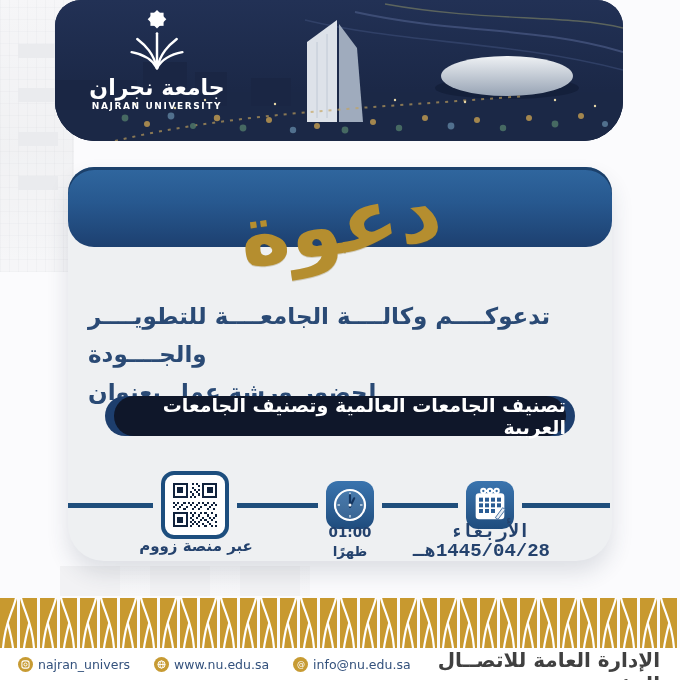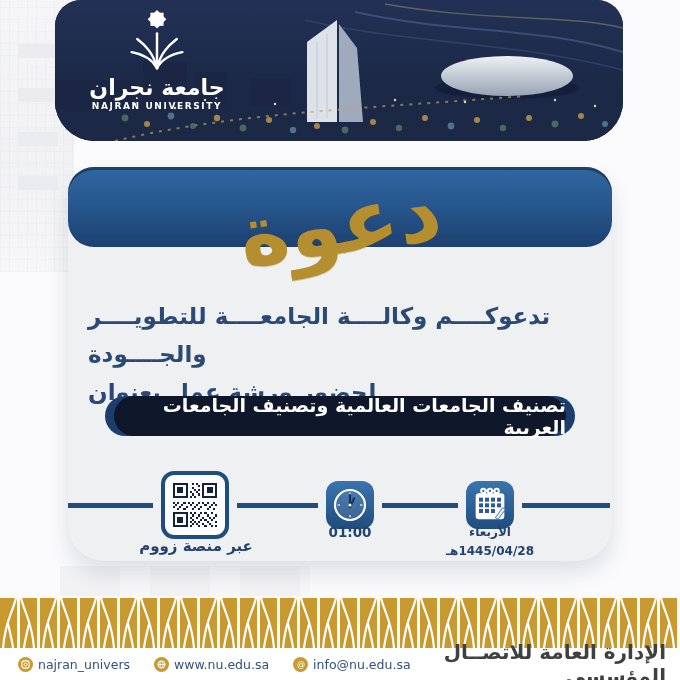--- a/index.html
+++ b/index.html
@@ -53,28 +53,28 @@
     border:4px solid #1d4e7e;border-radius:13px;display:flex;align-items:center;justify-content:center;}
   .blue-box{width:48px;height:48px;border-radius:12px;
     background:linear-gradient(180deg,#3a74ae 0%,#2c5f94 55%,#1f4c7d 100%);
     display:flex;align-items:center;justify-content:center;}
   .clock-box{left:258px;top:314px;}
   .cal-box{left:398px;top:314px;}
 
   .lbl{position:absolute;text-align:center;color:#24426d;font-weight:bold;z-index:2;}
   .lbl-qr{left:43px;top:370px;width:170px;font-size:15px;}
   .lbl-time{left:222px;top:356px;width:120px;font-size:13.5px;line-height:19px;}
-  .lbl-date{left:362px;top:356px;width:120px;font-size:12px;line-height:19px;}
+  .lbl-date{left:362px;top:356px;width:120px;font-size:19px;line-height:19px;font-family:Liberation Mono, monospace;}
 
   
   .band{position:absolute;left:0;top:598px;width:680px;height:50px;display:block;}
 
   
   .footer{position:absolute;left:0;top:648px;width:680px;height:32px;background:#ffffff;
-    display:flex;align-items:center;justify-content:space-between;padding:0 10px 0 18px;box-sizing:border-box;}
+    display:flex;justify-content:space-between;padding:0 16px 0 18px;box-sizing:border-box;}
   .contacts{display:flex;align-items:center;gap:24px;}
   .contact{display:flex;align-items:center;gap:5px;color:#33517c;font-size:12.5px;}
   .ic{width:15px;height:15px;border-radius:50%;background:#c79b33;display:inline-flex;
     align-items:center;justify-content:center;flex:0 0 auto;}
   .dept{color:#404040;font-size:20px;font-weight:bold;padding-right:4px;}
 </style>
 </head>
 <body>
 
 <div class="stage">
@@ -248,20 +248,21 @@
             <rect x="9" y="14.4" width="2.4" height="2.4"></rect>
           <rect x="12.6" y="14.4" width="2.4" height="2.4"></rect>
         </g>
         <polygon points="15.2,19.6 19.6,13.6 21.2,14.8 16.8,20.6" fill="#e8eef5" stroke="#2a5c93" stroke-width=".5"></polygon>
       </svg>
     </div>
 
     <div class="lbl lbl-qr" dir="rtl">عبر منصة زووم</div>
     <div class="lbl lbl-time">
       <div>01:00</div>
+      <div dir="rtl">ظهرًا</div>
     </div>
     <div class="lbl lbl-date" dir="rtl">
       <div>الأربعاء</div>
       <div>1445/04/28هـ</div>
     </div>
   </div>
 
   <svg class="band">
     <defs>
       <pattern id="goldp" width="40" height="50" patternUnits="userSpaceOnUse">

